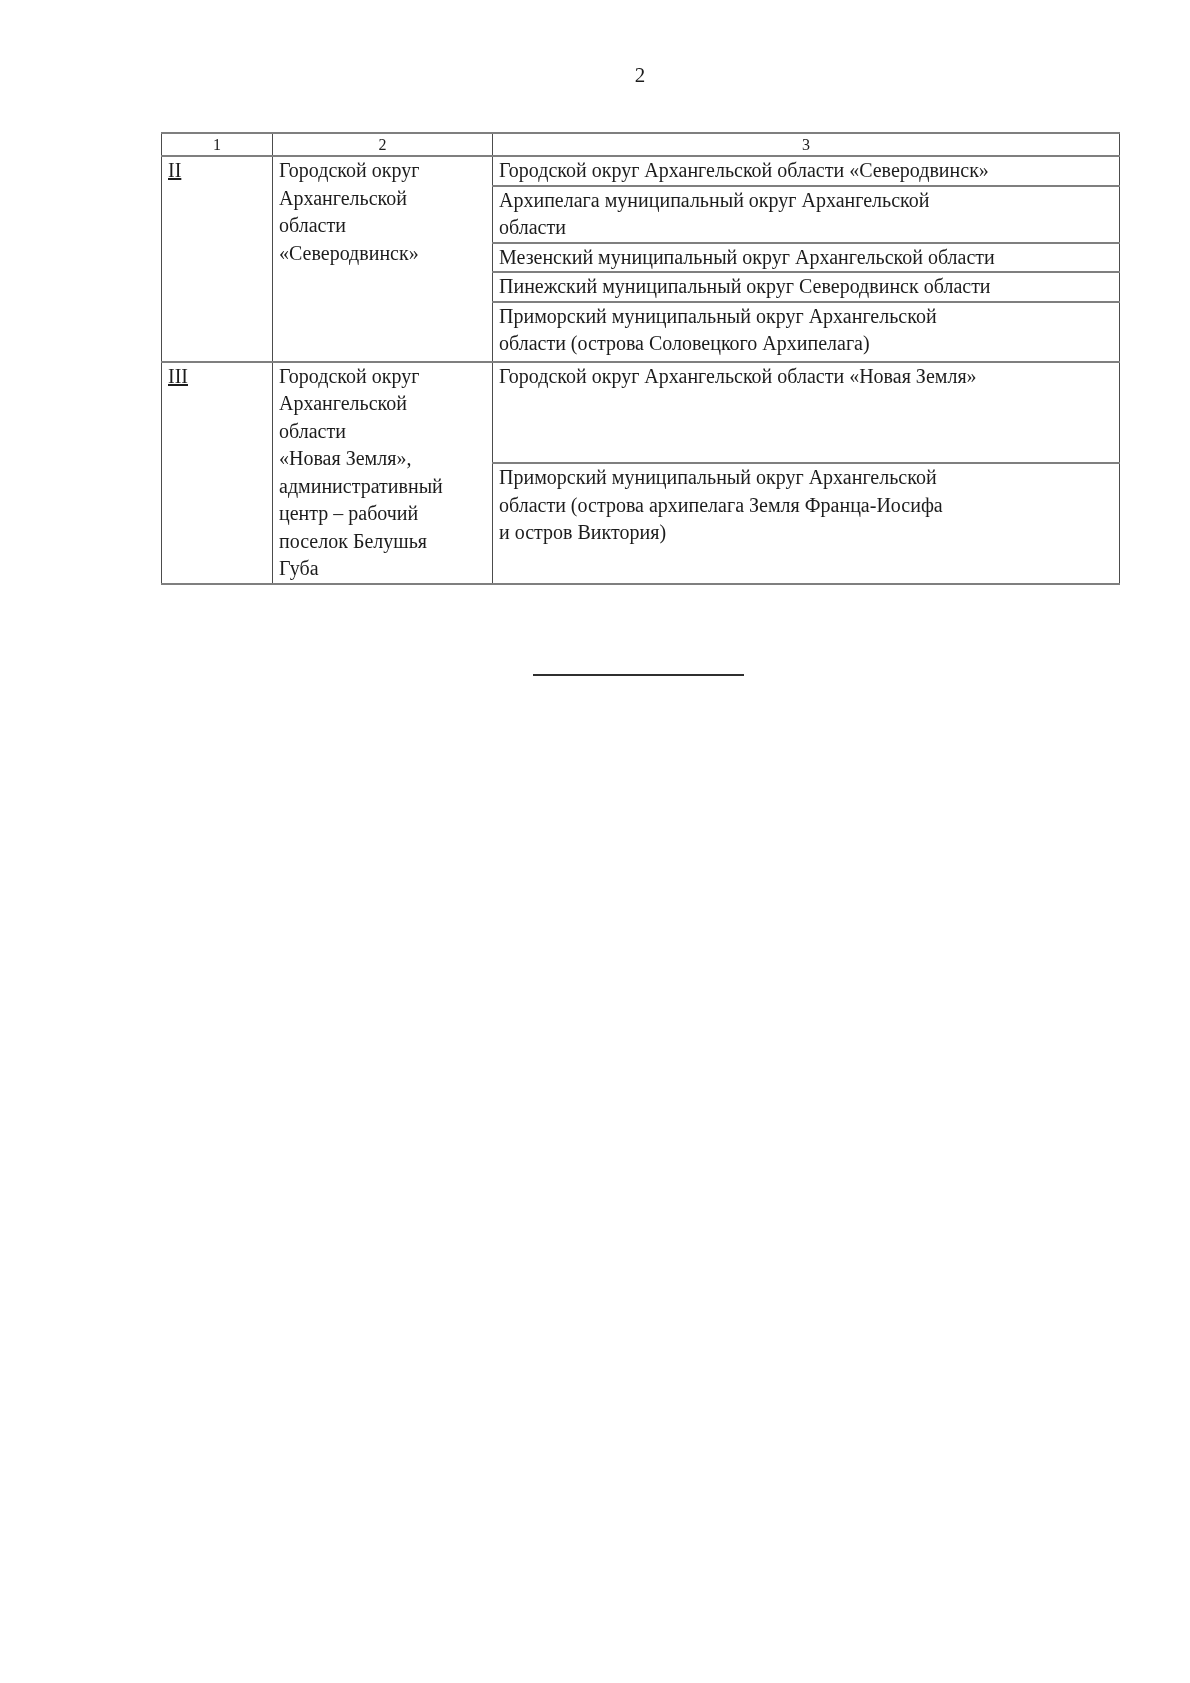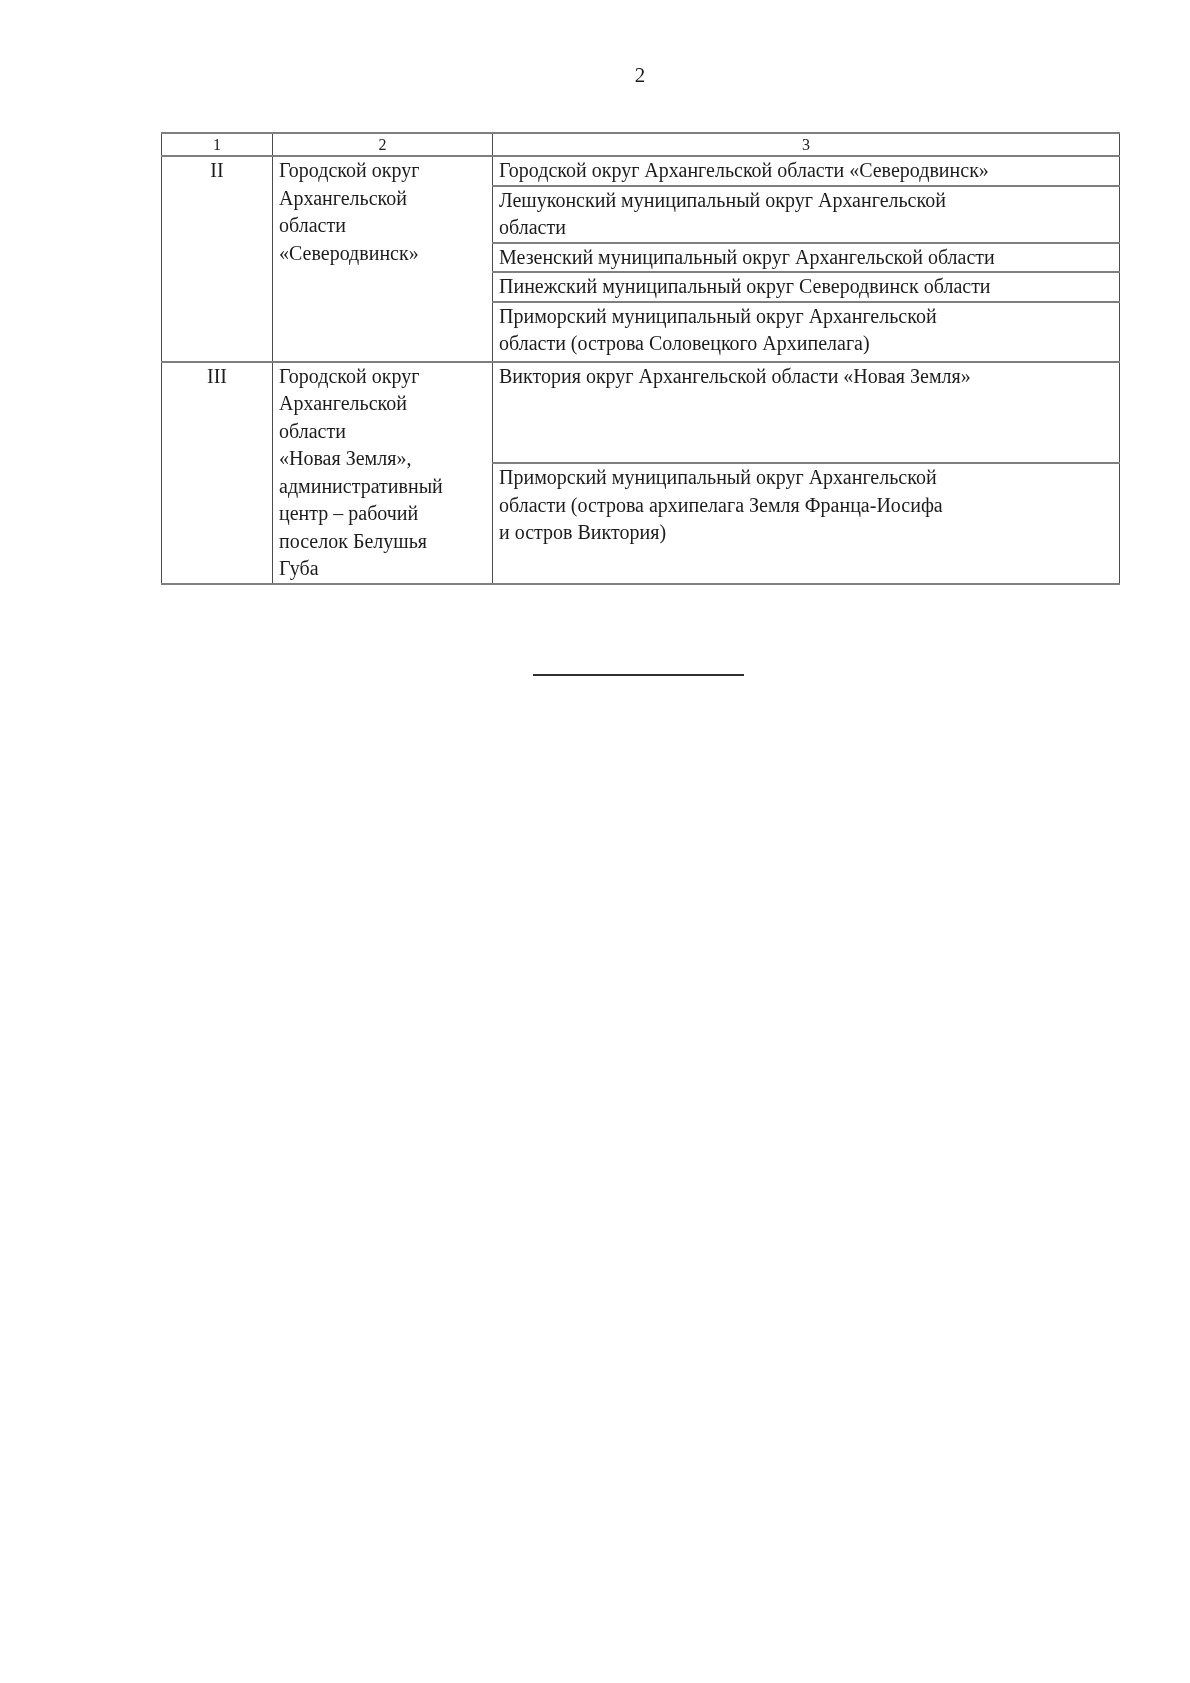--- a/index.html
+++ b/index.html
@@ -46,21 +46,22 @@
     overflow: hidden;
   }
   table.doc-table tr.hdr td {
     text-align: center;
     font-size: 16px;
     line-height: 21px;
     padding: 0;
     white-space: normal;
   }
   table.doc-table td.idx {
-    text-align: center;
+    text-align: left;
+    text-decoration: underline;
   }
   .separator-line {
     position: absolute;
     left: 533px;
     top: 674px;
     width: 211px;
     height: 0;
     border-top: 2px solid #2f2f2f;
   }
 </style>
@@ -86,21 +87,21 @@
 
       <tr style="height:28px">
         <td class="idx" rowspan="5">II</td>
         <td class="grp" rowspan="5">Городской округ
 Архангельской
 области
 «Северодвинск»</td>
         <td class="itm">Городской округ Архангельской области «Северодвинск»</td>
       </tr>
       <tr style="height:55px">
-        <td class="itm">Лешуконский муниципальный округ Архангельской
+        <td class="itm">Архипелага муниципальный округ Архангельской
 области</td>
       </tr>
       <tr style="height:27px">
         <td class="itm">Мезенский муниципальный округ Архангельской области</td>
       </tr>
       <tr style="height:28px">
         <td class="itm">Пинежский муниципальный округ Северодвинск области</td>
       </tr>
       <tr style="height:60px">
         <td class="itm">Приморский муниципальный округ Архангельской
@@ -110,21 +111,21 @@
       <tr style="height:100px">
         <td class="idx" rowspan="2">III</td>
         <td class="grp" rowspan="2">Городской округ
 Архангельской
 области
 «Новая Земля»,
 административный
 центр – рабочий
 поселок Белушья
 Губа</td>
-        <td class="itm">Виктория округ Архангельской области «Новая Земля»</td>
+        <td class="itm">Городской округ Архангельской области «Новая Земля»</td>
       </tr>
       <tr style="height:118px">
         <td class="itm">Приморский муниципальный округ Архангельской
 области (острова архипелага Земля Франца-Иосифа
 и остров Виктория)</td>
       </tr>
     </tbody>
   </table>
 
   <div class="separator-line"></div>

